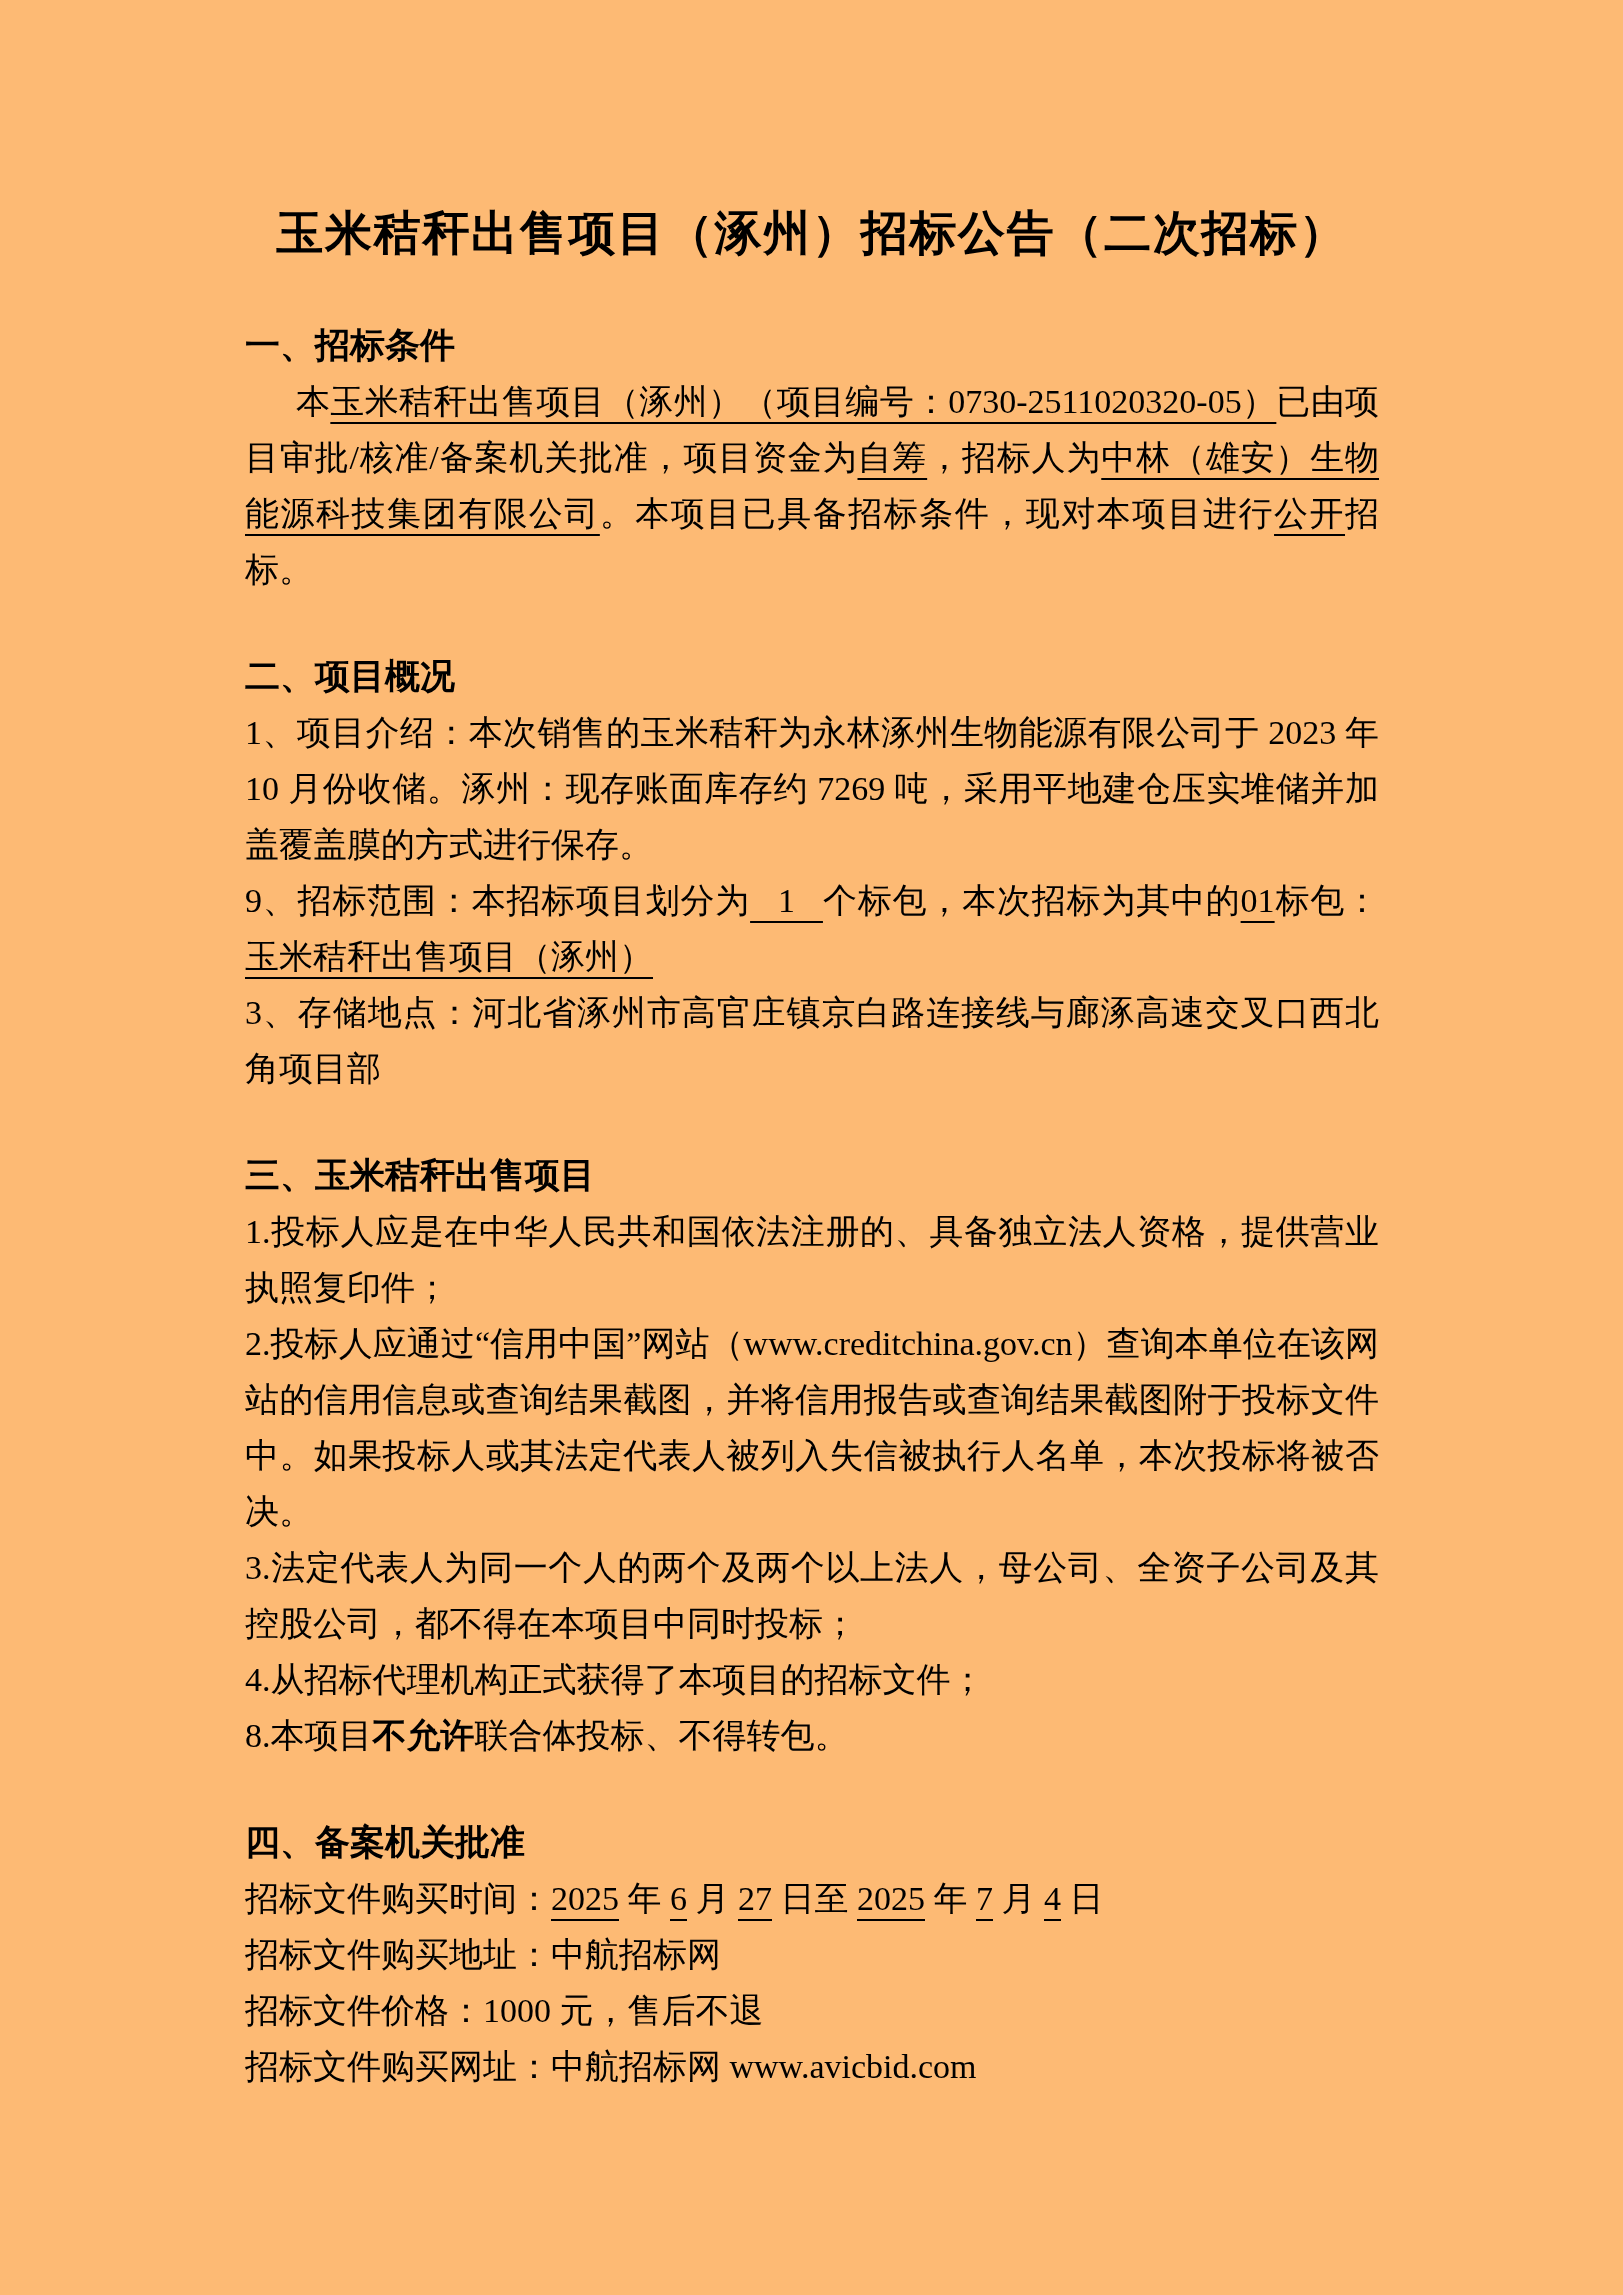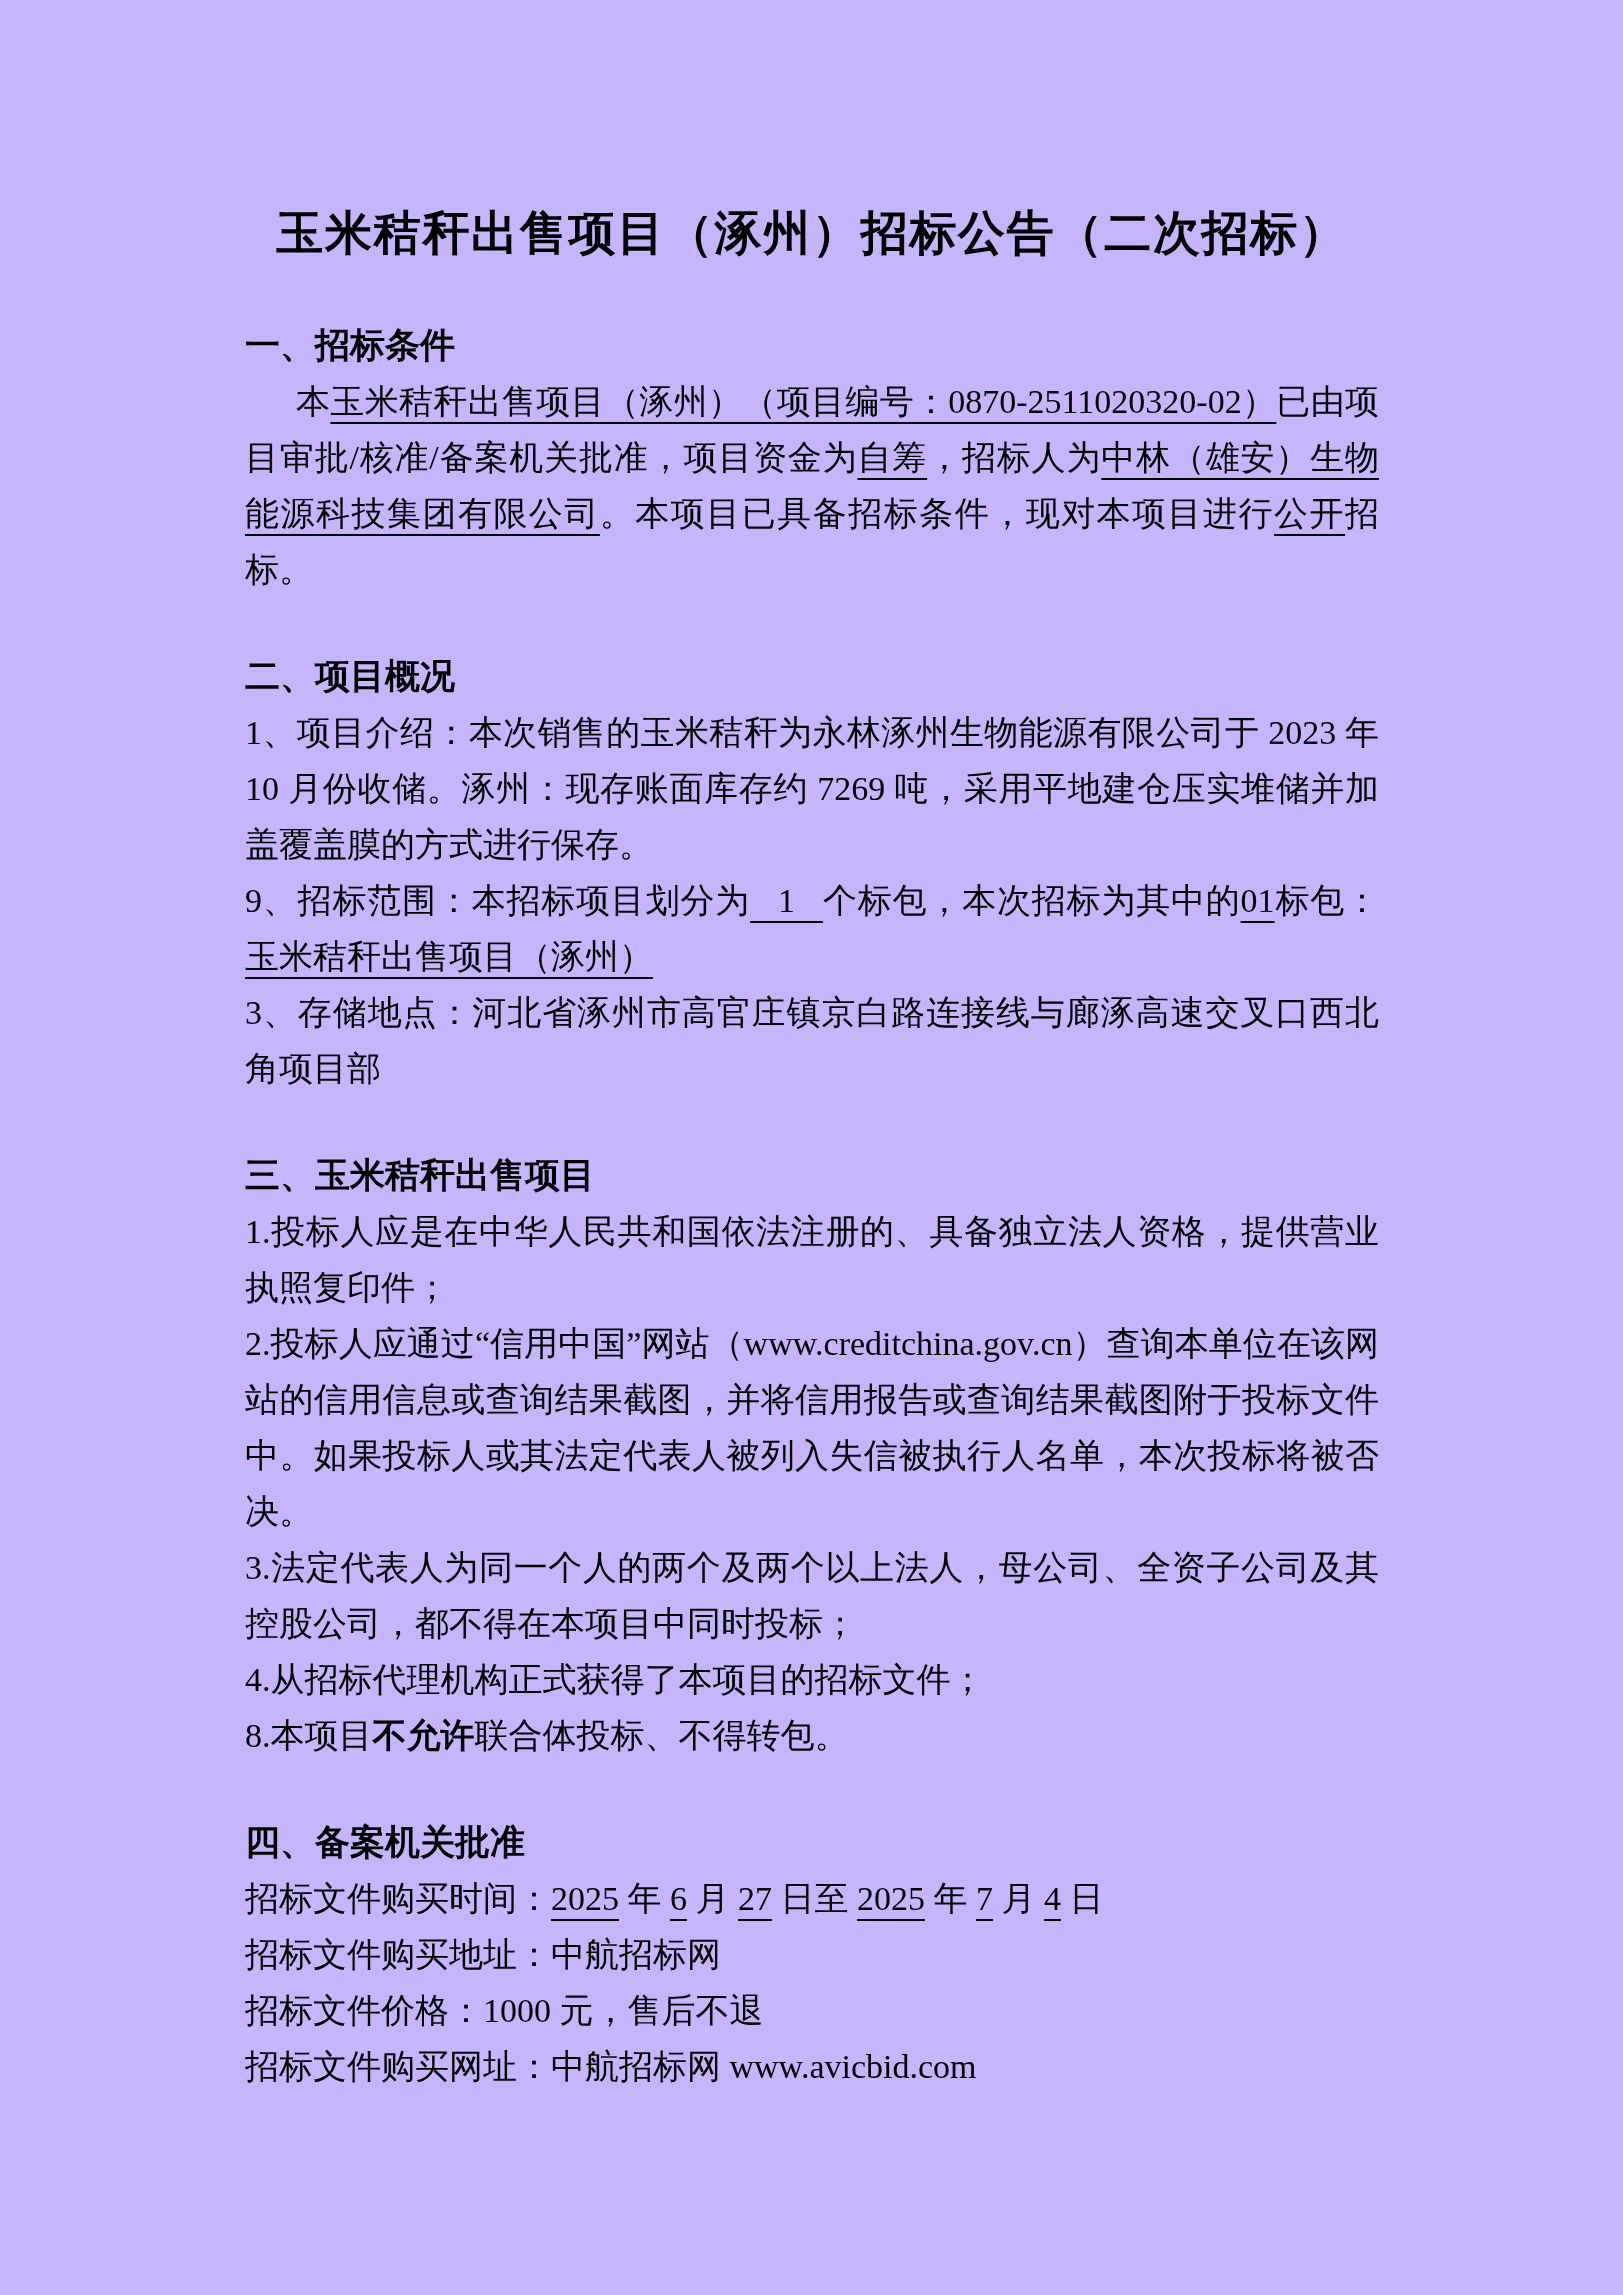--- a/index.html
+++ b/index.html
@@ -2,21 +2,21 @@
 <html style="font-size:13.5px"><head>
 <meta charset="utf-8">
 <style>
   html, body { margin: 0; padding: 0; background: #ffffff; }
   .page {
     position: relative;
     width: 1623px;
     height: 2295px;
     box-sizing: border-box;
     padding: 199px 244px 0 245px;
-    background: #c4b5fd;
+    background: #fdba74;
     color: #000000;
     font-family: "Liberation Serif", serif;
   }
   .doc-title {
     margin: 0;
     font-family: "Liberation Sans", sans-serif;
     font-size: 47px;
     line-height: 68px;
     font-weight: bold;
     text-align: center;
@@ -44,21 +44,21 @@
   .b { font-weight: bold; }
 </style>
 </head>
 <body>
 
 <div class="page">
 
   <h1 class="doc-title">玉米秸秆出售项目（涿州）招标公告（二次招标）</h1>
 
   <h2 class="sec-h">一、招标条件</h2>
-  <p class="body indent"><span>本</span><span class="u">玉米秸秆出售项目（涿州）（项目编号：0870-2511020320-02）</span><span>已由项目审批/核准/备案机关批准，项目资金为</span><span class="u">自筹</span><span>，招标人为</span><span class="u">中林（雄安）生物能源科技集团有限公司</span><span>。本项目已具备招标条件，现对本项目进行</span><span class="u">公开</span><span>招标。</span></p>
+  <p class="body indent"><span>本</span><span class="u">玉米秸秆出售项目（涿州）（项目编号：0730-2511020320-05）</span><span>已由项目审批/核准/备案机关批准，项目资金为</span><span class="u">自筹</span><span>，招标人为</span><span class="u">中林（雄安）生物能源科技集团有限公司</span><span>。本项目已具备招标条件，现对本项目进行</span><span class="u">公开</span><span>招标。</span></p>
 
   <h2 class="sec-h">二、项目概况</h2>
   <p class="body">1、项目介绍：本次销售的玉米秸秆为永林涿州生物能源有限公司于 2023 年 10 月份收储。涿州：现存账面库存约 7269 吨，采用平地建仓压实堆储并加盖覆盖膜的方式进行保存。</p>
   <p class="body"><span>9、招标范围：本招标项目划分为</span><span class="u">&nbsp;&nbsp;&nbsp;1&nbsp;&nbsp;&nbsp;</span><span>个标包，本次招标为其中的</span><span class="u">01</span><span>标包：</span><span class="u">玉米秸秆出售项目（涿州）</span></p>
   <p class="body">3、存储地点：河北省涿州市高官庄镇京白路连接线与廊涿高速交叉口西北角项目部</p>
 
   <h2 class="sec-h">三、玉米秸秆出售项目</h2>
   <p class="body">1.投标人应是在中华人民共和国依法注册的、具备独立法人资格，提供营业执照复印件；</p>
   <p class="body">2.投标人应通过“信用中国”网站（www.creditchina.gov.cn）查询本单位在该网站的信用信息或查询结果截图，并将信用报告或查询结果截图附于投标文件中。如果投标人或其法定代表人被列入失信被执行人名单，本次投标将被否决。</p>
   <p class="body">3.法定代表人为同一个人的两个及两个以上法人，母公司、全资子公司及其控股公司，都不得在本项目中同时投标；</p>

